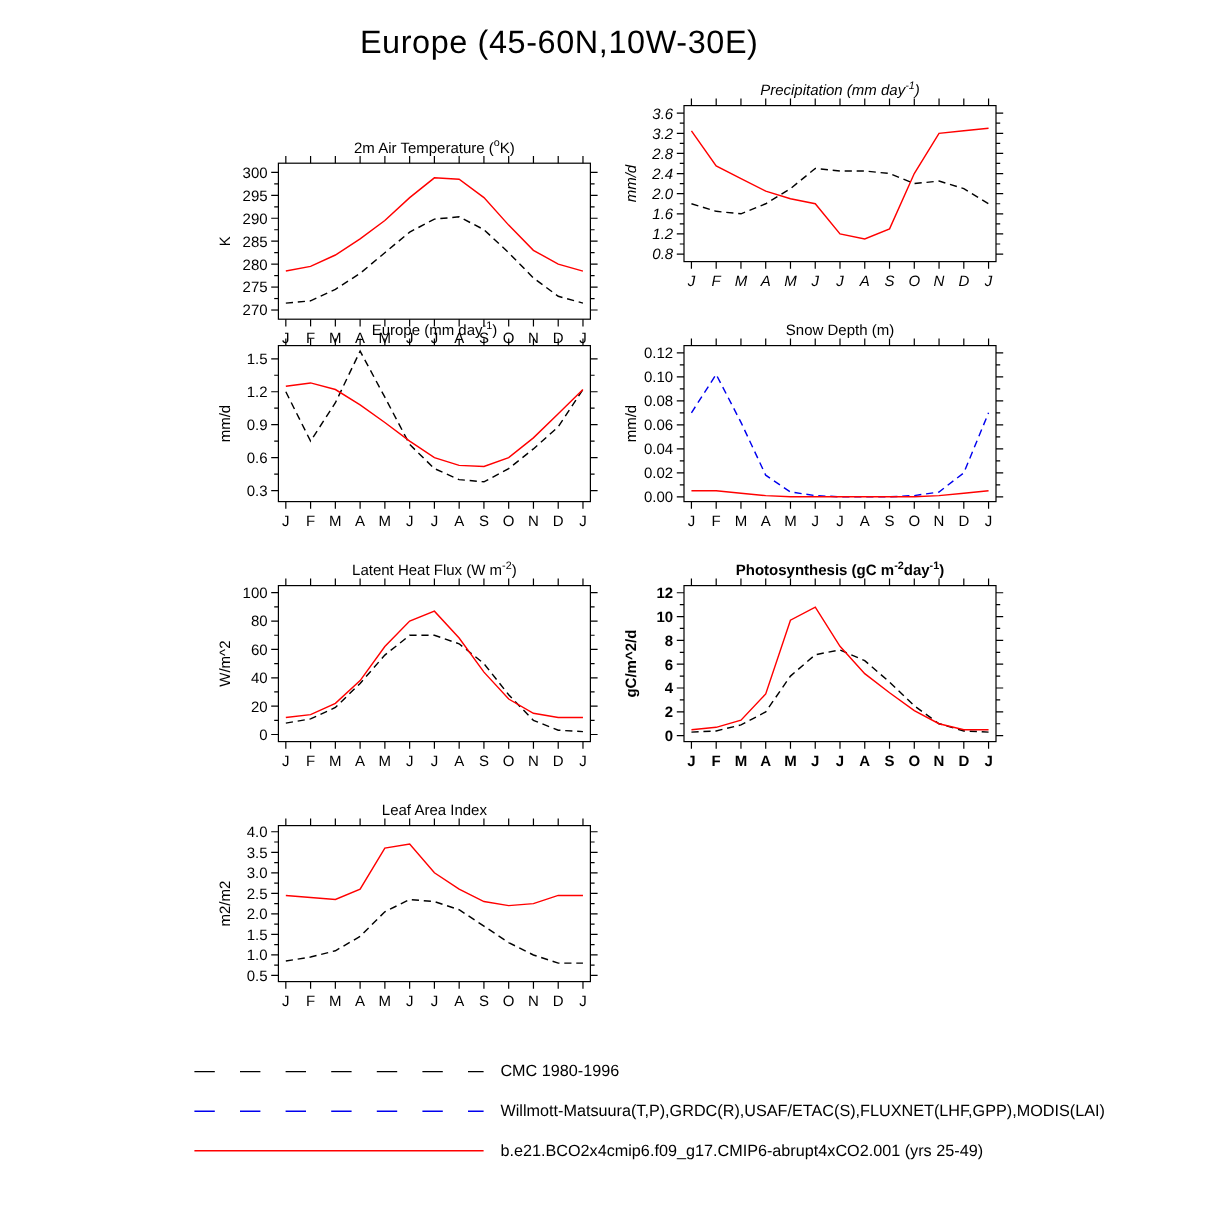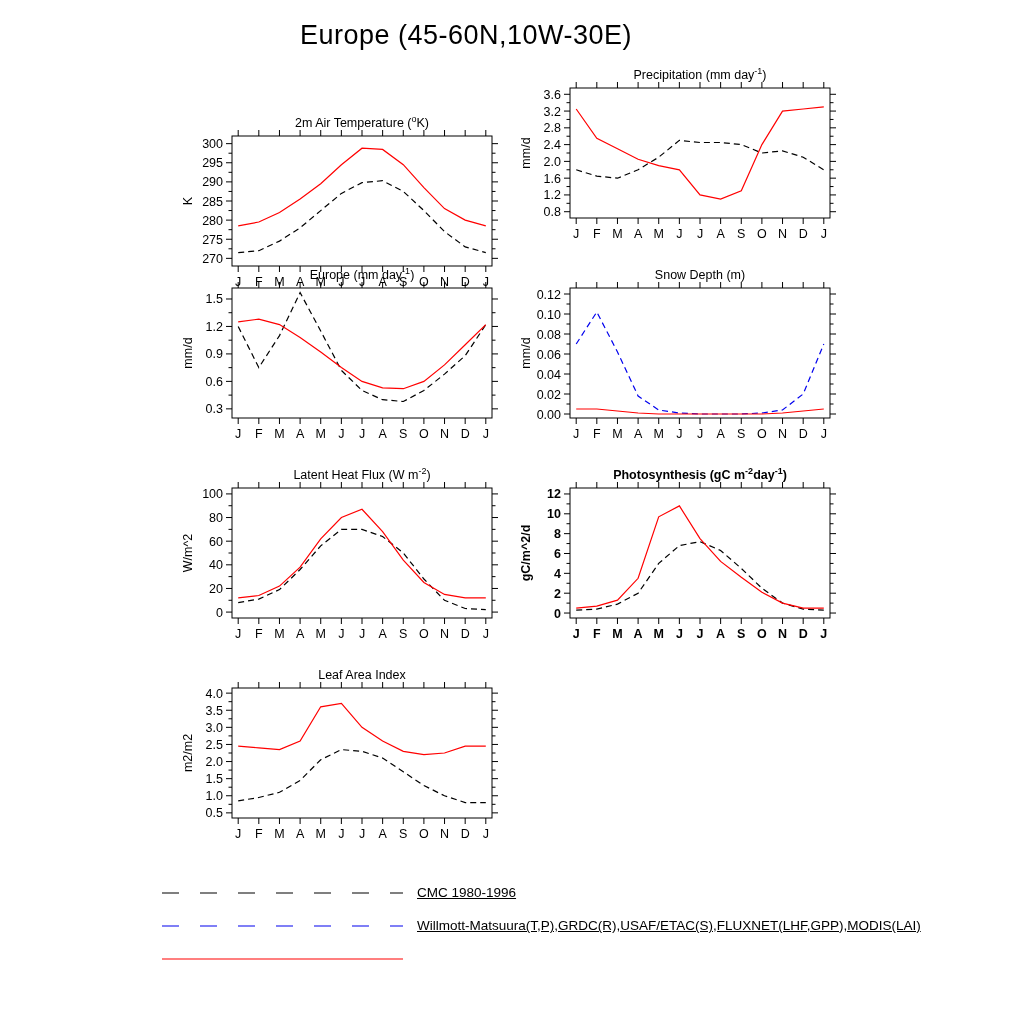--- a/index.html
+++ b/index.html
@@ -6,21 +6,21 @@
   body{width:1024px;height:1024px;position:relative;font-family:"Liberation Sans",sans-serif;color:#000;}
   .fig-title{position:absolute;left:0;top:20px;width:932px;text-align:center;font-size:27px;letter-spacing:0.5px;}
   .chart{position:absolute;width:340px;height:196px;}
   .chart-title{position:absolute;left:70px;top:0;width:260px;text-align:center;font-size:12.5px;white-space:nowrap;}
   .chart-title sup{font-size:9px;}
   .ylabel{position:absolute;left:26px;top:87px;transform:translate(-50%,-50%) rotate(-90deg);font-size:12.5px;white-space:nowrap;}
   svg.plot{position:absolute;left:0;top:0;}
   svg text{font-family:"Liberation Sans",sans-serif;fill:#000;}
   .legend{position:absolute;left:160px;top:876px;}
   .legend-row{display:flex;align-items:center;height:33px;}
-  .legend-label{margin-left:12px;font-size:13.5px;white-space:nowrap;text-decoration:underline;}
+  .legend-label{margin-left:12px;font-size:13.5px;white-space:nowrap;}
 </style>
 </head>
 <body>
 
 <div>
 
   <div class="fig-title">Europe (45-60N,10W-30E)</div>
 
   <div class="chart" style="left:162px;top:66px;margin-top:48px;">
     <div class="chart-title"><span>2m Air Temperature (</span><sup>o</sup><span>K)</span><sup></sup><span></span></div>
@@ -99,21 +99,21 @@
         <text x="241.26984126984127" y="172" text-anchor="middle" font-size="12.5" stroke="none">S</text>
         <text x="261.9047619047619" y="172" text-anchor="middle" font-size="12.5" stroke="none">O</text>
         <text x="282.53968253968253" y="172" text-anchor="middle" font-size="12.5" stroke="none">N</text>
         <text x="303.17460317460313" y="172" text-anchor="middle" font-size="12.5" stroke="none">D</text>
         <text x="323.8095238095238" y="172" text-anchor="middle" font-size="12.5" stroke="none">J</text>
         <polyline points="76.2,138.6 96.8,136.7 117.5,127.1 138.1,113.8 158.7,96.6 179.4,79.4 200.0,68.6 220.6,66.7 241.3,77.4 261.9,96.6 282.5,117.6 303.2,132.9 323.8,138.6" fill="none" stroke="#000000" stroke-width="1.2" stroke-dasharray="6 4"></polyline>
         <polyline points="76.2,111.9 96.8,108.0 117.5,98.5 138.1,85.1 158.7,69.8 179.4,50.7 200.0,34.2 220.6,35.4 241.3,50.7 261.9,73.6 282.5,94.6 303.2,106.1 323.8,111.9" fill="none" stroke="#ff0000" stroke-width="1.2"></polyline>
       </svg>
   </div>
 
-  <div class="chart" style="left:500px;top:66px;">
+  <div class="chart" style="left:500px;top:66px;font-style:italic;">
     <div class="chart-title"><span>Precipitation (mm day</span><sup>-1</sup><span>)</span><sup></sup><span></span></div>
     <div class="ylabel">mm/d</div>
     <svg class="plot" width="340" height="196">
         <g stroke="#000" stroke-width="1">
           <rect x="70" y="22" width="260" height="130" fill="none"></rect>
           <line x1="70" y1="145.70967741935485" x2="64" y2="145.70967741935485"></line>
           <line x1="330" y1="145.70967741935485" x2="336" y2="145.70967741935485"></line>
           <line x1="70" y1="128.93548387096774" x2="64" y2="128.93548387096774"></line>
           <line x1="330" y1="128.93548387096774" x2="336" y2="128.93548387096774"></line>
           <line x1="70" y1="112.16129032258064" x2="64" y2="112.16129032258064"></line>
@@ -615,16 +615,17 @@
     <div class="legend-row">
       <svg width="245" height="14">
           <line x1="2" y1="7" x2="243" y2="7" stroke="#0000ee" stroke-width="1.2" stroke-dasharray="17 21"></line>
         </svg>
       <span class="legend-label">Willmott-Matsuura(T,P),GRDC(R),USAF/ETAC(S),FLUXNET(LHF,GPP),MODIS(LAI)</span>
     </div>
     <div class="legend-row">
       <svg width="245" height="14">
           <line x1="2" y1="7" x2="243" y2="7" stroke="#ff0000" stroke-width="1.2"></line>
         </svg>
+      <span class="legend-label">b.e21.BCO2x4cmip6.f09_g17.CMIP6-abrupt4xCO2.001 (yrs 25-49)</span>
     </div>
   </div>
 
 </div>
 
 </body></html>

